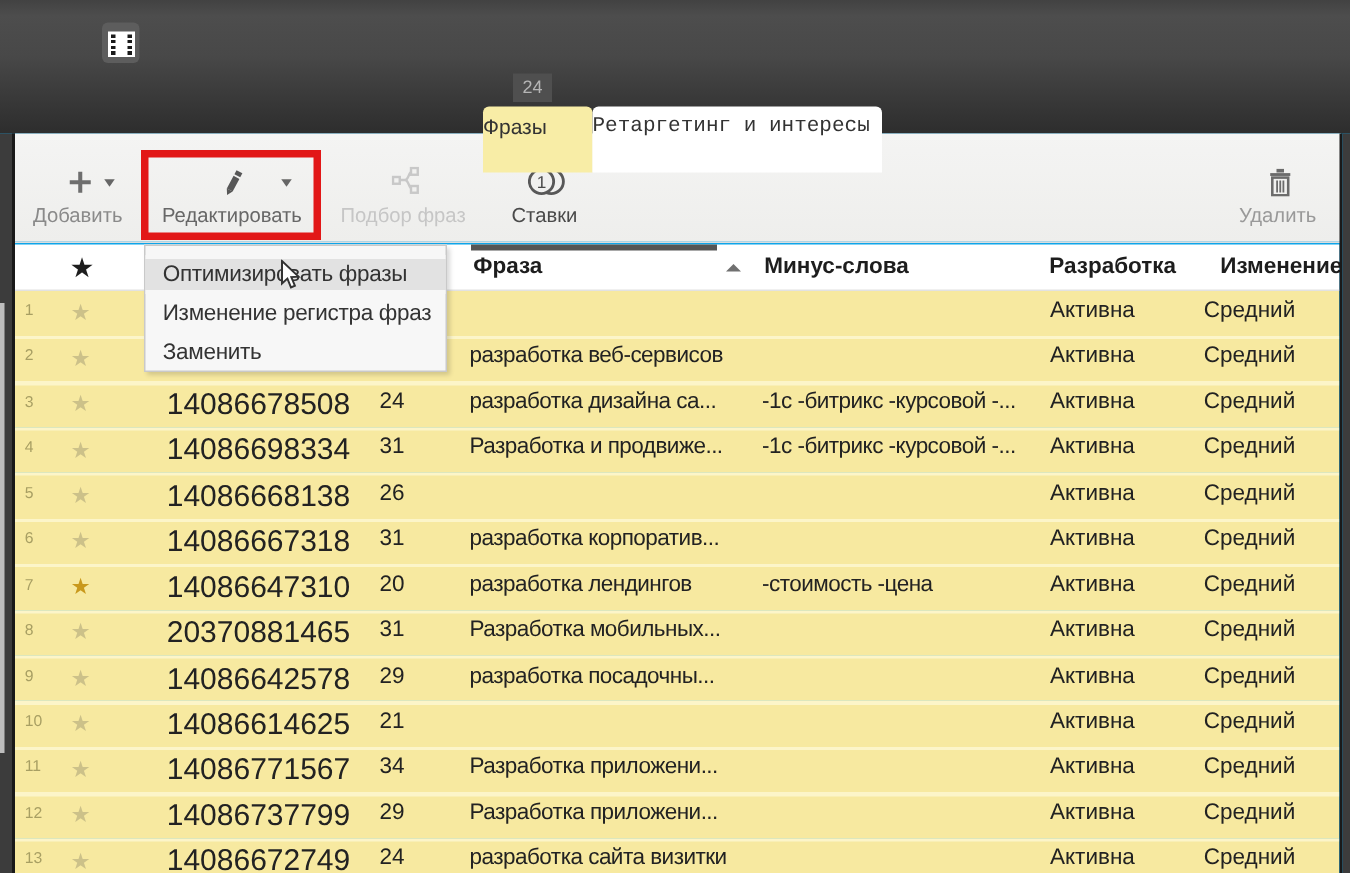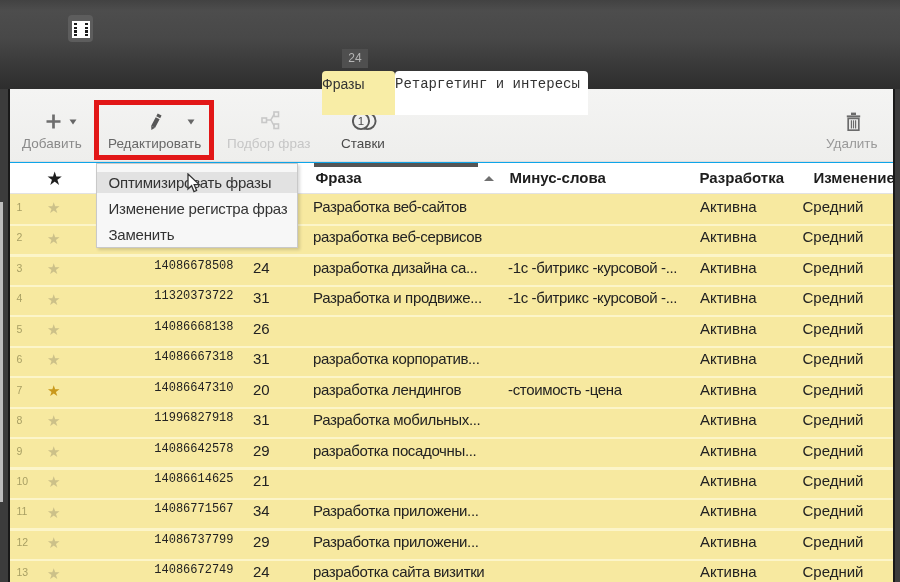--- a/index.html
+++ b/index.html
@@ -46,21 +46,21 @@
   .sortarr { position:absolute; left:474.5px; top:13px; width:0; height:0;
     border-left:5px solid transparent; border-right:5px solid transparent; border-bottom:5.5px solid #707070; }
 
   
   .rows { position:absolute; left:9.5px; top:193.5px; width:883.5px; height:388.5px; overflow:hidden; }
   .row { position:relative; width:883.5px; height:30.45px; background:#f7e9a0; }
   .row + .row::before { content:""; position:absolute; left:0; top:0; width:100%; height:2.2px; background:#fcf5c9; }
   .rn { position:absolute; left:7px; top:7.5px; font-size:10.5px; color:#a89f63; }
   .st { position:absolute; left:37.5px; top:5.8px; font-size:15px; color:#ccc189; }
   .st.gold { color:#c9991c; }
-  .cid { position:absolute; right:659.5px; top:4.5px; font-size:12px; color:#222;font-family:Liberation Mono, monospace; }
+  .cid { position:absolute; right:659.5px; top:4.5px; font-size:20px; color:#222; }
   .cnt { position:absolute; left:243.5px; top:4.5px; font-size:15px; color:#222; }
   .ph  { position:absolute; left:303.5px; top:4.5px; font-size:15px; color:#222; white-space:nowrap; letter-spacing:-0.35px; }
   .mn  { position:absolute; left:498.5px; top:4.5px; font-size:15px; color:#222; white-space:nowrap; letter-spacing:-0.35px; }
   .stt { position:absolute; left:690.5px; top:4.5px; font-size:15px; color:#222; }
   .pr  { position:absolute; left:793px; top:4.5px; font-size:15px; color:#222; }
 
   
   .menu { position:absolute; left:95.5px; top:162.5px; width:202px; height:85.5px;
     background:#f7f7f7; border:1px solid #c9c9c9; box-shadow:2px 2px 3px rgba(0,0,0,0.15); padding-top:6px; }
   .mi { position:relative; height:26px; line-height:26px; padding-left:12px;
@@ -140,21 +140,20 @@
     <div class="sortarr"></div>
     <div class="hcell" style="left:500px">Минус-слова</div>
     <div class="hcell" style="left:690px">Разработка</div>
     <div class="hcell" style="left:804px">Изменение</div>
   </div>
 
   <div class="rows">
     <div class="row">
         <span class="rn">1</span>
         <span class="st">★</span>
-        <span class="ph">Разработка веб-сайтов</span>
         <span class="stt">Активна</span>
         <span class="pr">Средний</span>
       </div>
     <div class="row">
         <span class="rn">2</span>
         <span class="st">★</span>
         <span class="ph">разработка веб-сервисов</span>
         <span class="stt">Активна</span>
         <span class="pr">Средний</span>
       </div>
@@ -164,21 +163,21 @@
         <span class="cid">14086678508</span>
         <span class="cnt">24</span>
         <span class="ph">разработка дизайна са...</span>
         <span class="mn">-1с -битрикс -курсовой -...</span>
         <span class="stt">Активна</span>
         <span class="pr">Средний</span>
       </div>
     <div class="row">
         <span class="rn">4</span>
         <span class="st">★</span>
-        <span class="cid">11320373722</span>
+        <span class="cid">14086698334</span>
         <span class="cnt">31</span>
         <span class="ph">Разработка и продвиже...</span>
         <span class="mn">-1с -битрикс -курсовой -...</span>
         <span class="stt">Активна</span>
         <span class="pr">Средний</span>
       </div>
     <div class="row">
         <span class="rn">5</span>
         <span class="st">★</span>
         <span class="cid">14086668138</span>
@@ -201,21 +200,21 @@
         <span class="cid">14086647310</span>
         <span class="cnt">20</span>
         <span class="ph">разработка лендингов</span>
         <span class="mn">-стоимость -цена</span>
         <span class="stt">Активна</span>
         <span class="pr">Средний</span>
       </div>
     <div class="row">
         <span class="rn">8</span>
         <span class="st">★</span>
-        <span class="cid">11996827918</span>
+        <span class="cid">20370881465</span>
         <span class="cnt">31</span>
         <span class="ph">Разработка мобильных...</span>
         <span class="stt">Активна</span>
         <span class="pr">Средний</span>
       </div>
     <div class="row">
         <span class="rn">9</span>
         <span class="st">★</span>
         <span class="cid">14086642578</span>
         <span class="cnt">29</span>

